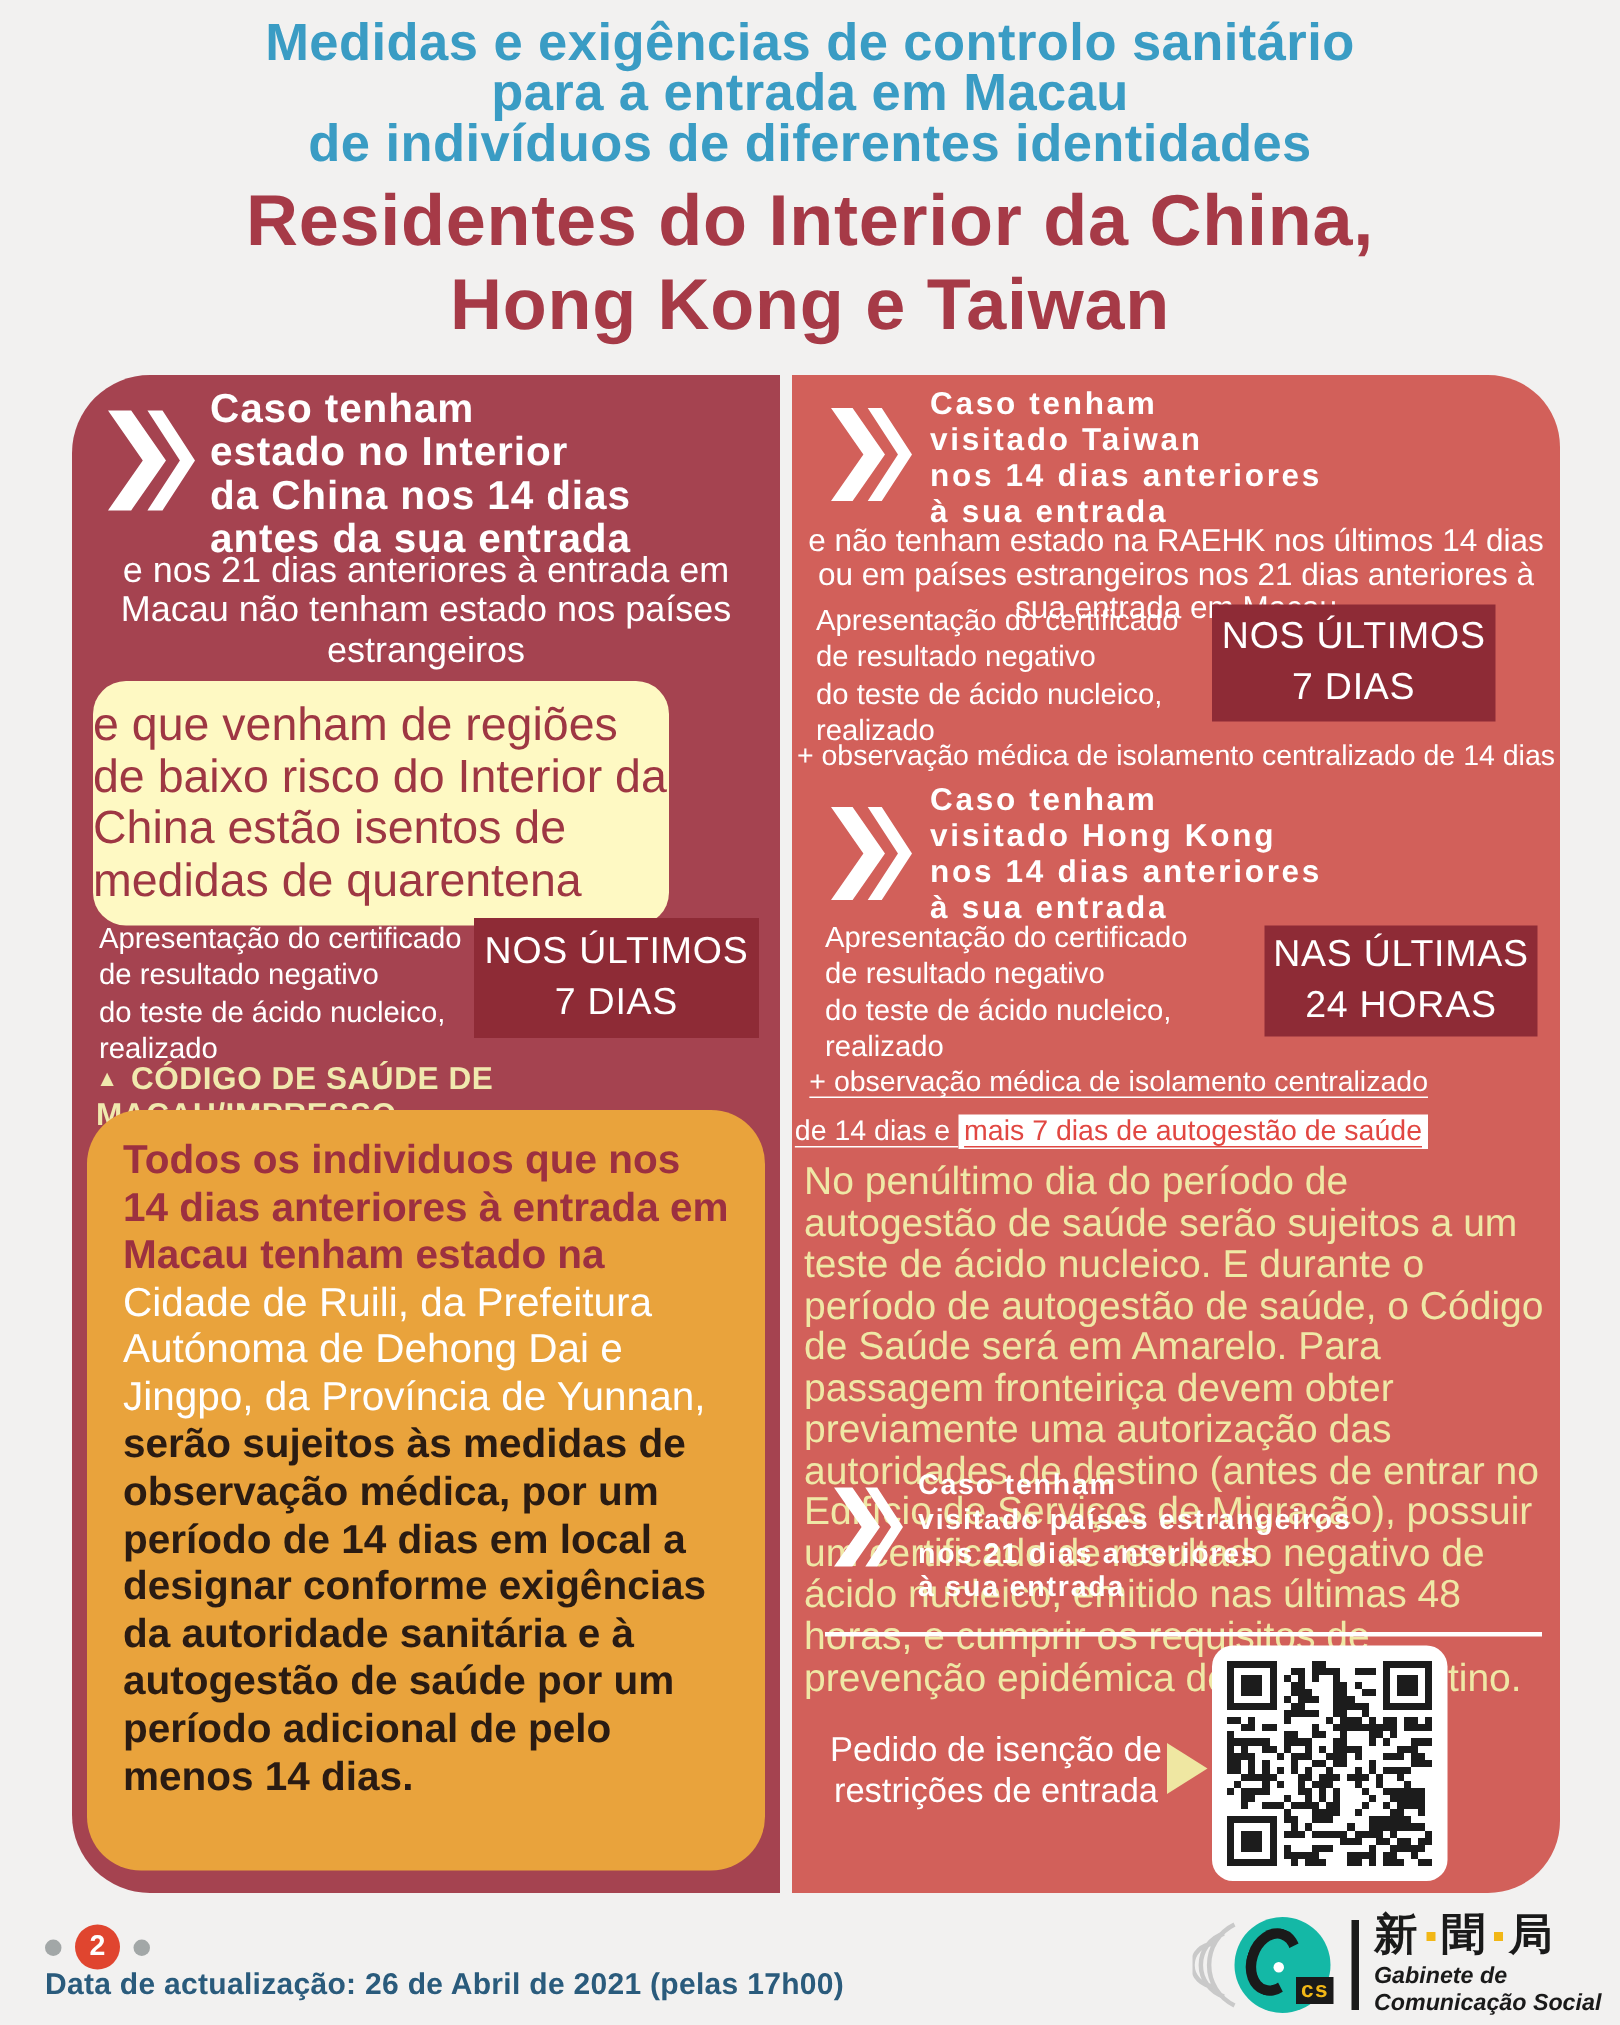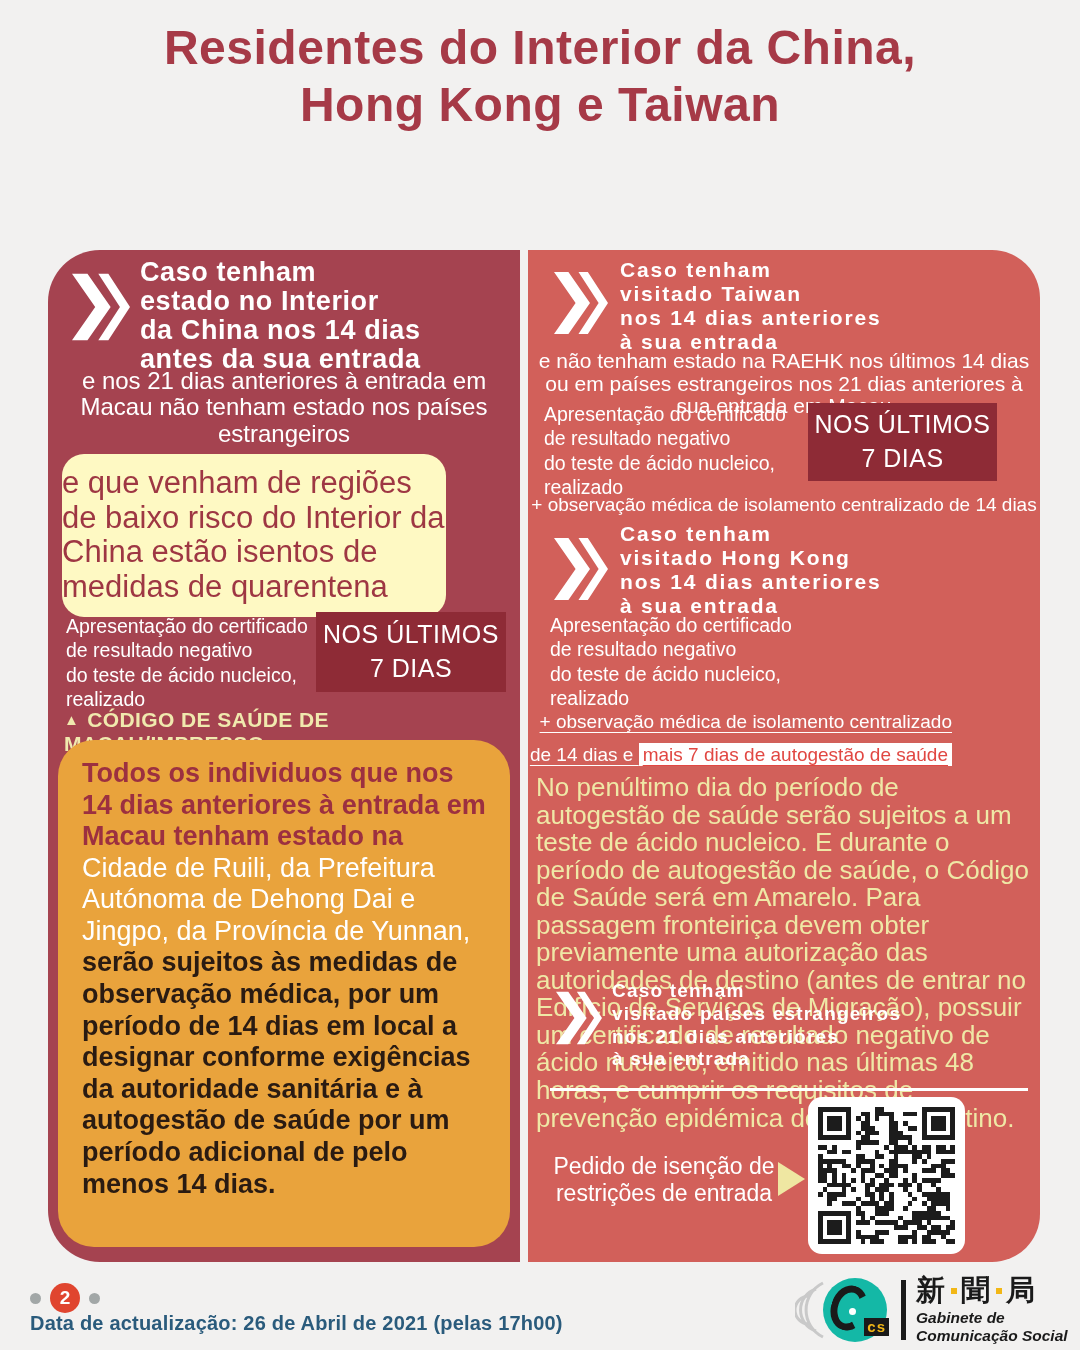--- a/index.html
+++ b/index.html
@@ -77,20 +77,23 @@
   .logo-bar{width:5px;height:60px;background:#1a1a1a;margin:0 10px 0 14px;flex:none;}
   .logo-text{line-height:1;}
   .logo-zh{color:#1a1a1a;font-weight:700;font-size:29px;letter-spacing:2px;display:flex;align-items:center;gap:4px;}
   .zh-dot{width:6px;height:6px;background:#f2b716;display:inline-block;}
   .logo-pt{color:#1a1a1a;font-weight:700;font-style:italic;font-size:15.5px;line-height:1.1;margin-top:4px;}
 </style>
 </head>
 <body>
 
 <div class="hdr">
+  <div class="hdr-sub pre">Medidas e exigências de controlo sanitário
+para a entrada em Macau
+de indivíduos de diferentes identidades</div>
   <div class="hdr-title pre">Residentes do Interior da China,
 Hong Kong e Taiwan</div>
 </div>
 
 <div class="panel panel-left">
   <div class="chev" style="left:24px;top:14px;">
     <svg width="58" height="86" viewBox="0 0 75 86">
       <polygon points="0,0 20,0 50,43 20,86 0,86 30,43" fill="#fff"></polygon>
       <polygon points="34,0 47,0 75,43 47,86 34,86 62,43" fill="#fff"></polygon>
     </svg>
@@ -143,20 +146,22 @@
     </svg>
   </div>
   <div class="h-right pre" style="top:272px;">Caso tenham
 visitado Hong Kong
 nos 14 dias anteriores
 à sua entrada</div>
   <div class="cert pre" style="left:22px;top:363px;width:270px;">Apresentação do certificado
 de resultado negativo
 do teste de ácido nucleico,
 realizado</div>
+  <div class="badge pre" style="left:315px;top:367px;width:182px;height:74px;">NAS ÚLTIMAS
+24 HORAS</div>
   <div class="plus-line2">
     <span class="u">+ observação médica de isolamento centralizado de 14 dias e </span><span class="hl">mais 7 dias de autogestão de saúde</span>
   </div>
 
   <div class="note">No penúltimo dia do período de autogestão de saúde serão sujeitos a um teste de ácido nucleico. E durante o período de autogestão de saúde, o Código de Saúde será em Amarelo. Para passagem fronteiriça devem obter previamente uma autorização das autoridades de destino (antes de entrar no Edifício de Serviços de Migração),  possuir um certificado de resultado negativo de ácido nucleico, emitido nas últimas 48 horas, e cumprir os requisitos de prevenção epidémica do local de destino.</div>
 
   <div class="chev" style="left:28px;top:733px;">
     <svg width="46" height="70" viewBox="0 0 75 86">
       <polygon points="0,0 20,0 50,43 20,86 0,86 30,43" fill="#fff"></polygon>
       <polygon points="34,0 47,0 75,43 47,86 34,86 62,43" fill="#fff"></polygon>

